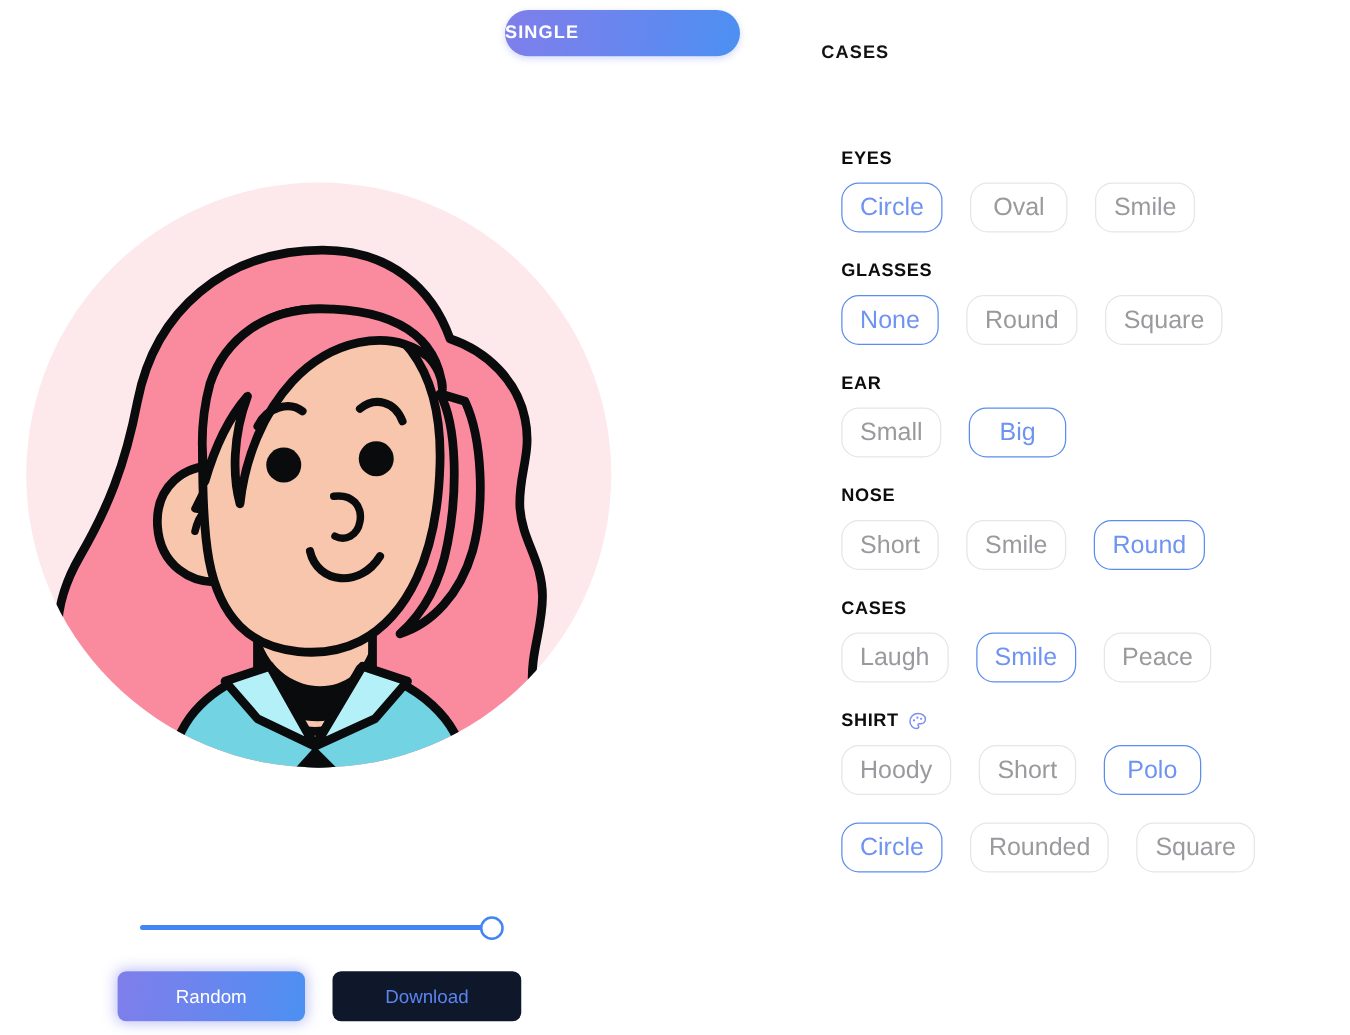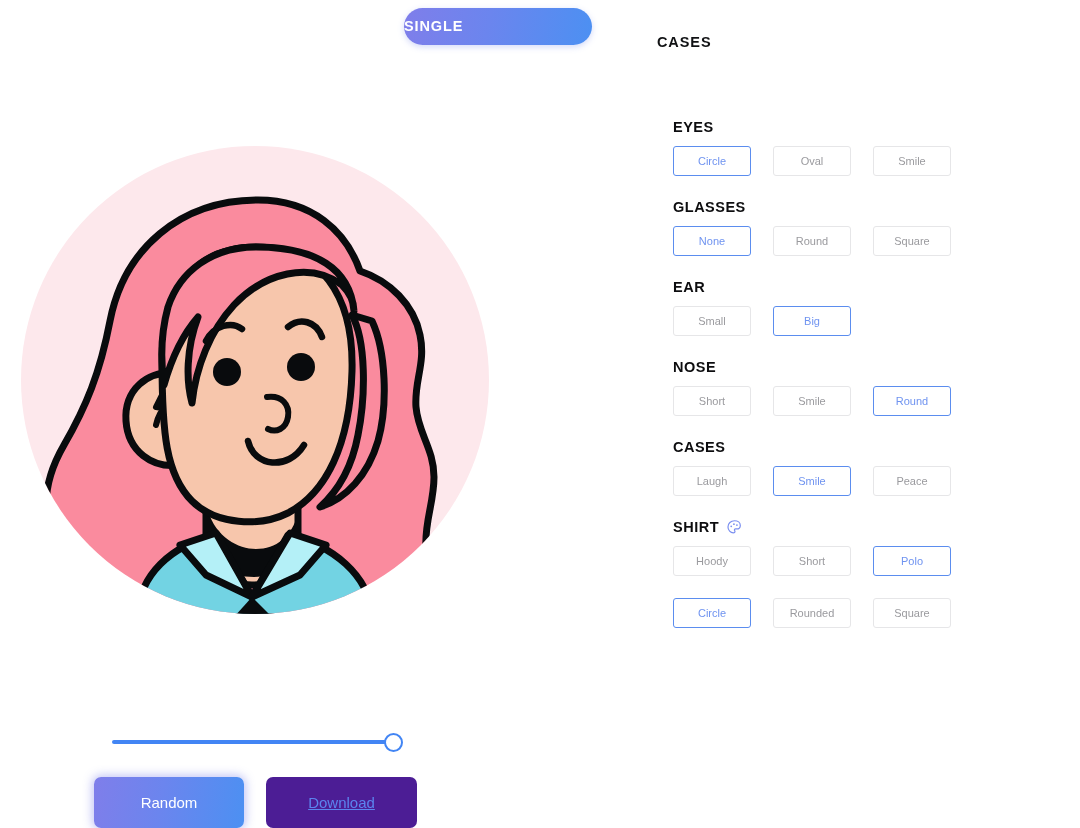--- a/index.html
+++ b/index.html
@@ -79,40 +79,39 @@
   }
 
   
   .btn-row {
     position: absolute;
     left: 94px; top: 687px;
     display: flex;
     gap: 22px;
   }
   .btn {
-    height: 51px;
+    height: 40px;
     border-radius: 7px;
     font-size: 15px;
     display: flex; align-items: center; justify-content: center;
     cursor: pointer;
     user-select: none;
     border: none;
     font-family: "Liberation Sans", sans-serif;
   }
   .btn-random {
     width: 150px;
     background: linear-gradient(100deg, #7f7eea 0%, #6b85ee 45%, #4c90f2 100%);
     color: #ffffff;
     box-shadow: 0 0 10px 2px rgba(122,126,236,0.45);
   }
   .btn-download {
     width: 151px;
-    background: #4c1d95;
+    background: #0f172a;
     color: #5b84ef;
-    text-decoration: underline;
   }
 
   
   .right-panel {
     position: absolute;
     left: 673px; top: 118px;
     width: 400px;
   }
   .opt-group { margin-bottom: 22px; }
   .opt-label {
@@ -127,27 +126,27 @@
     height: 18px;
   }
   .palette-icon {
     display: inline-block;
     width: 17px; height: 17px;
     cursor: pointer;
     line-height: 0;
   }
   .opt-buttons { display: flex; gap: 22px; }
   .opt-btn {
-    height: 30px;
+    height: 40px;
     padding: 0 14px;
     min-width: 78px;
     border: 1px solid #e6e6e8;
     background: #ffffff;
-    border-radius: 3px;
-    font-size: 11px;
+    border-radius: 14px;
+    font-size: 20px;
     color: #9a9a9e;
     display: flex; align-items: center; justify-content: center;
     cursor: pointer;
     user-select: none;
     white-space: nowrap;
     font-family: "Liberation Sans", sans-serif;
   }
   .opt-btn.selected {
     border: 1.5px solid #5b8def;
     color: #6f93f0;

